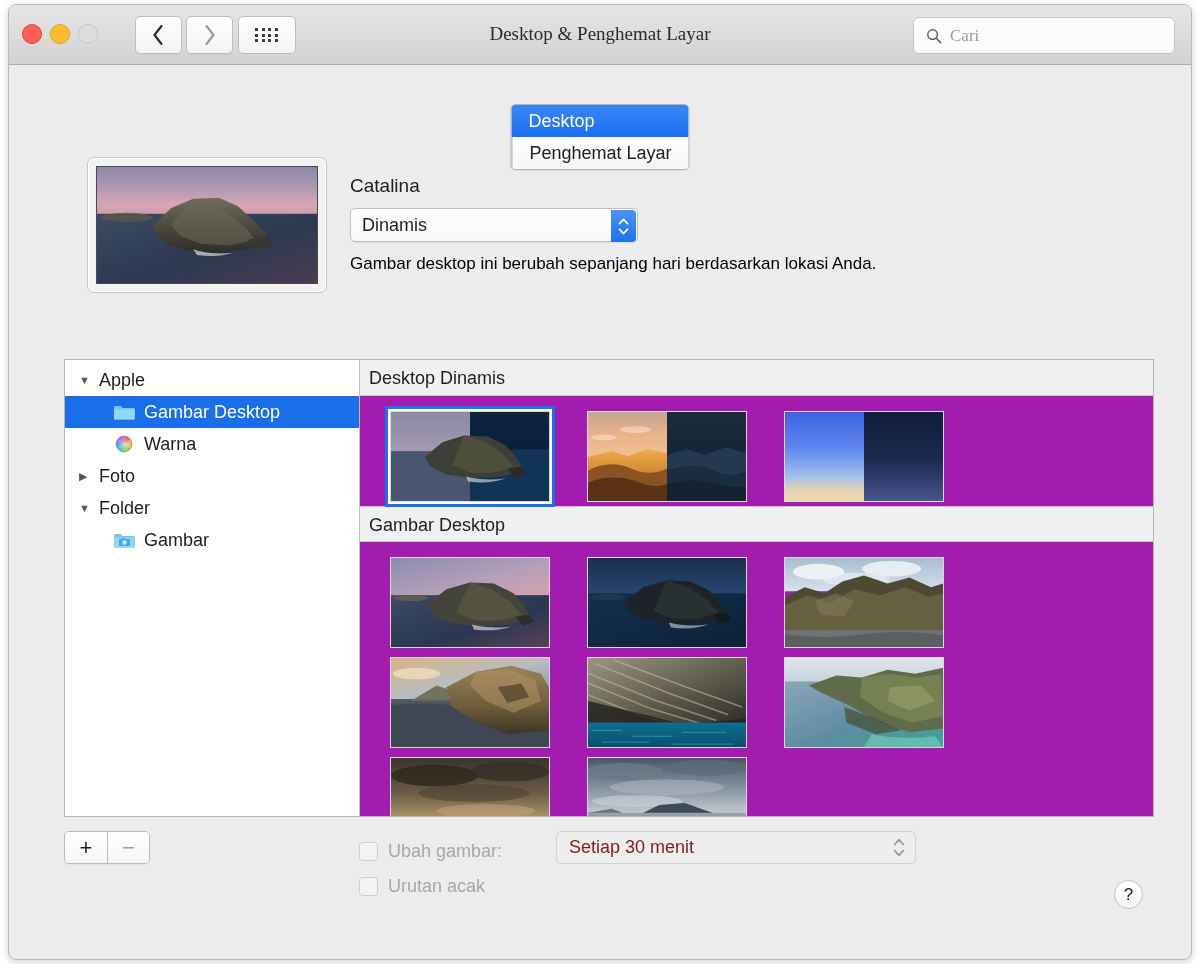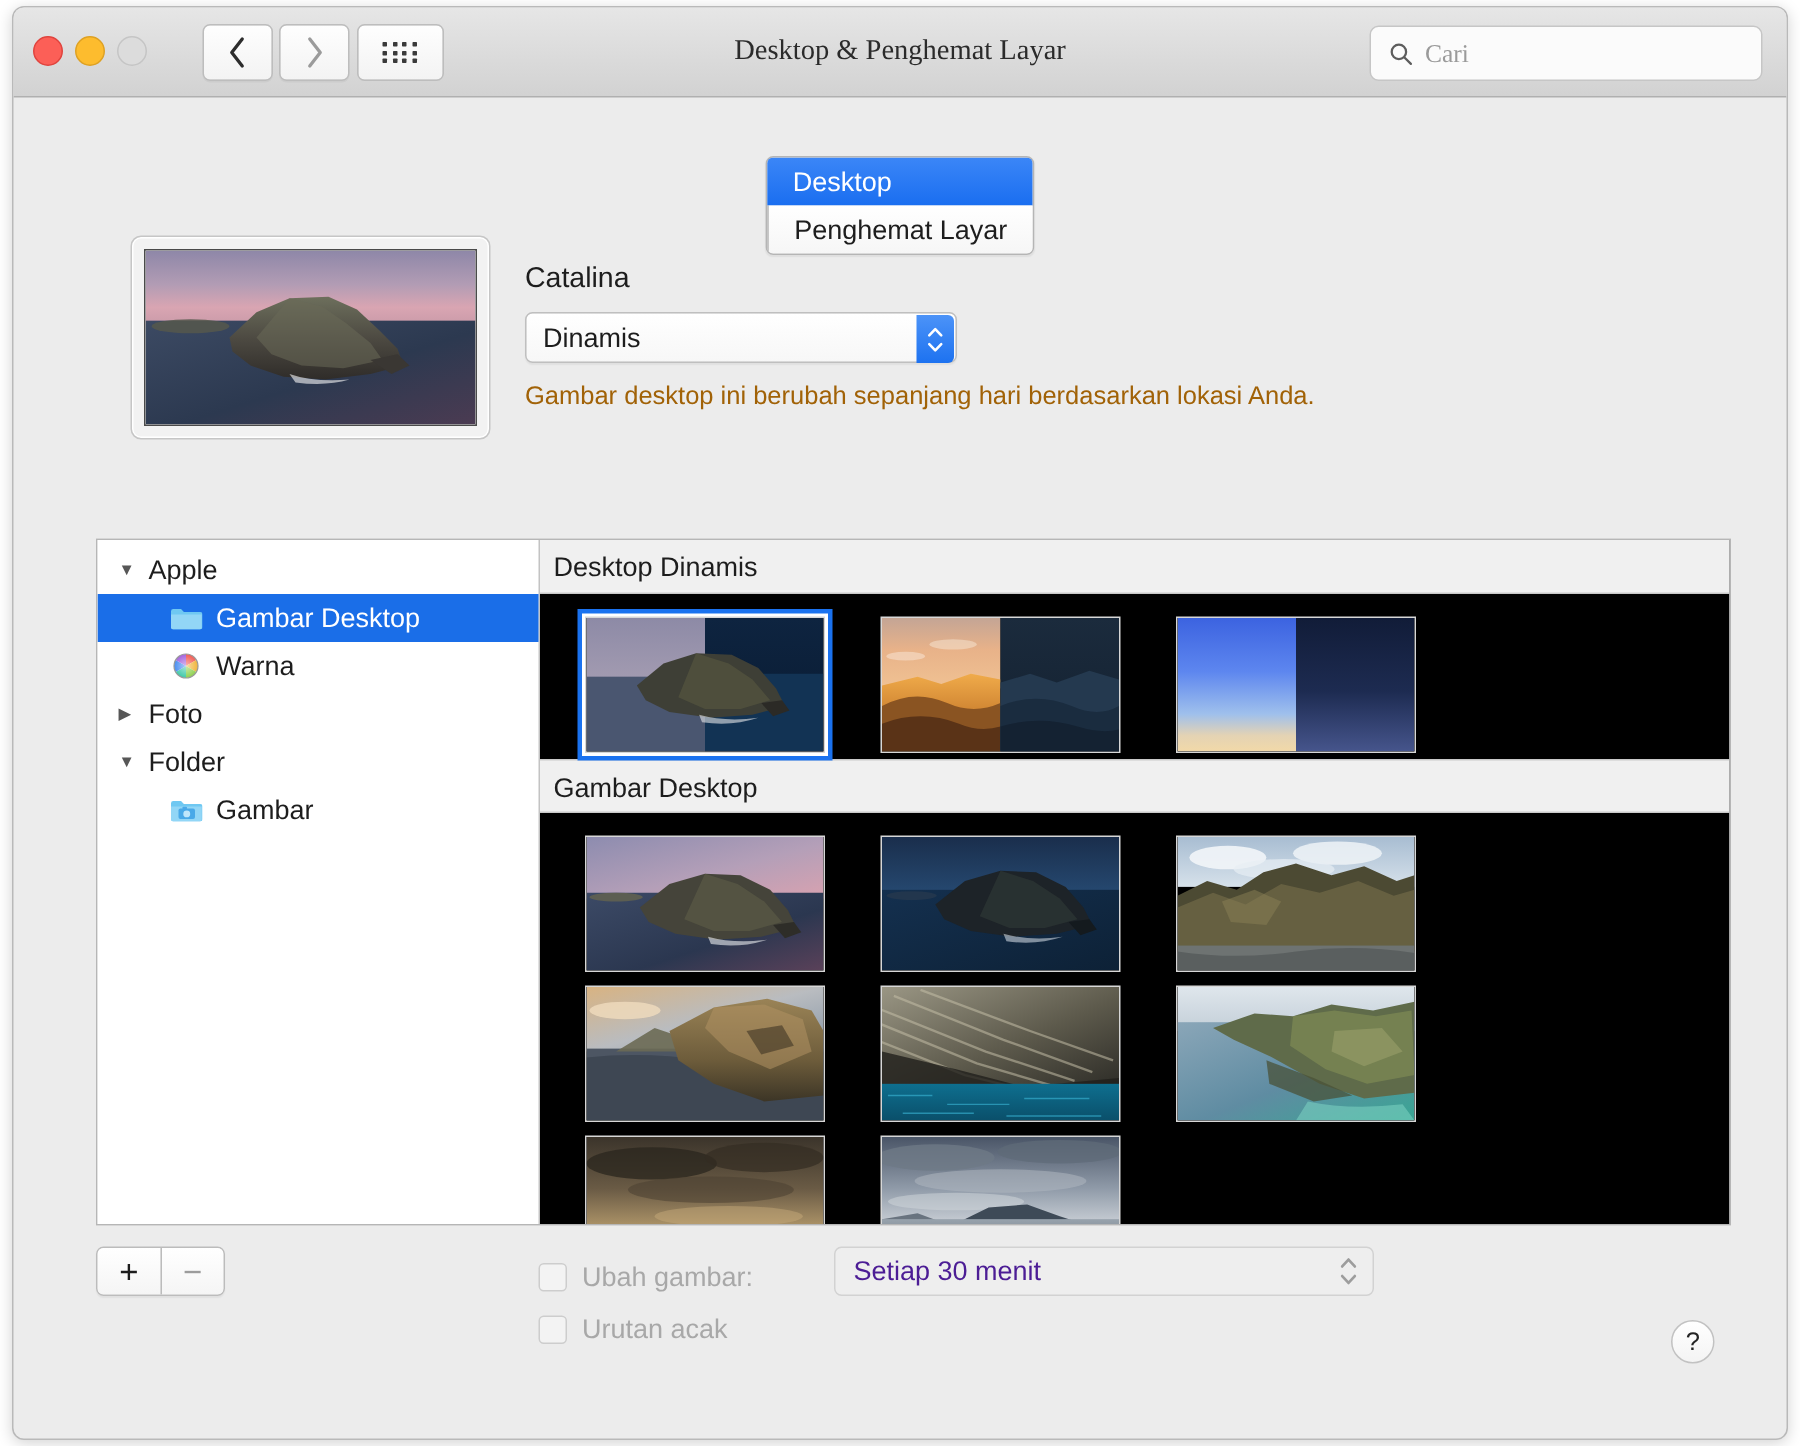--- a/index.html
+++ b/index.html
@@ -127,21 +127,21 @@
   .popup-label { font-size: 18px; color: #1d1d1d; padding-left: 11px; }
   .stepper {
     position: absolute; right: 1px; top: 1px;
     width: 25px; height: 32px;
     background: linear-gradient(to bottom, #4c93f8, #1d72f0);
     border-radius: 0 4px 4px 0;
     display: flex; flex-direction: column; align-items: center; justify-content: center;
     gap: 3px;
   }
   .stepper svg { display: block; }
-  .info-desc { margin-top: 12px; font-size: 17px; color: #a16207; }
+  .info-desc { margin-top: 12px; font-size: 17px; color: #000000; }
 
   
   .panel {
     position: absolute; left: 55px; top: 354px;
     width: 1090px; height: 458px;
     border: 1px solid #b6b6b6;
     background: #ffffff;
     display: flex;
     overflow: hidden;
   }
@@ -159,21 +159,21 @@
   }
   .tree-row.selected { background: #1a6ee8; color: #ffffff; }
   .disc {
     width: 14px; margin-right: 6px; display: inline-block;
     font-size: 11px; color: #575757; line-height: 1;
   }
   .tree-row.child { padding-left: 48px; }
   .tree-row.child2 { padding-left: 48px; }
   .ic { width: 22px; height: 18px; margin-right: 9px; flex: 0 0 auto; }
 
-  .gallery { flex: 1; position: relative; overflow: hidden; background: #000000; }
+  .gallery { flex: 1; position: relative; overflow: hidden; background: #a21caf; }
   .gal-header {
     height: 36px; line-height: 36px;
     background: #f0f0f0;
     border-bottom: 1px solid #c9c9c9;
     font-size: 18px; color: #1d1d1d;
     padding-left: 9px;
   }
   .gal-header.second { border-top: 1px solid #c9c9c9; }
   .thumbs {
     display: flex; flex-wrap: wrap;
@@ -226,21 +226,21 @@
 
   .interval {
     position: absolute; left: 547px; top: 826px;
     width: 360px; height: 33px;
     background: #eeeeee;
     border: 1px solid #d2d2d2;
     border-radius: 5px;
     display: flex; align-items: center;
     position: absolute;
   }
-  .interval-label { font-size: 18px; color: #4c1d95; padding-left: 12px; }
+  .interval-label { font-size: 18px; color: #7f1d1d; padding-left: 12px; }
   .interval-step {
     position: absolute; right: 10px; top: 6px;
     display: flex; flex-direction: column; gap: 3px;
   }
 
   .helpbtn {
     position: absolute; right: 48px; bottom: 50px;
     width: 29px; height: 29px;
     border-radius: 50%;
     background: linear-gradient(to bottom, #ffffff, #f4f4f4);

